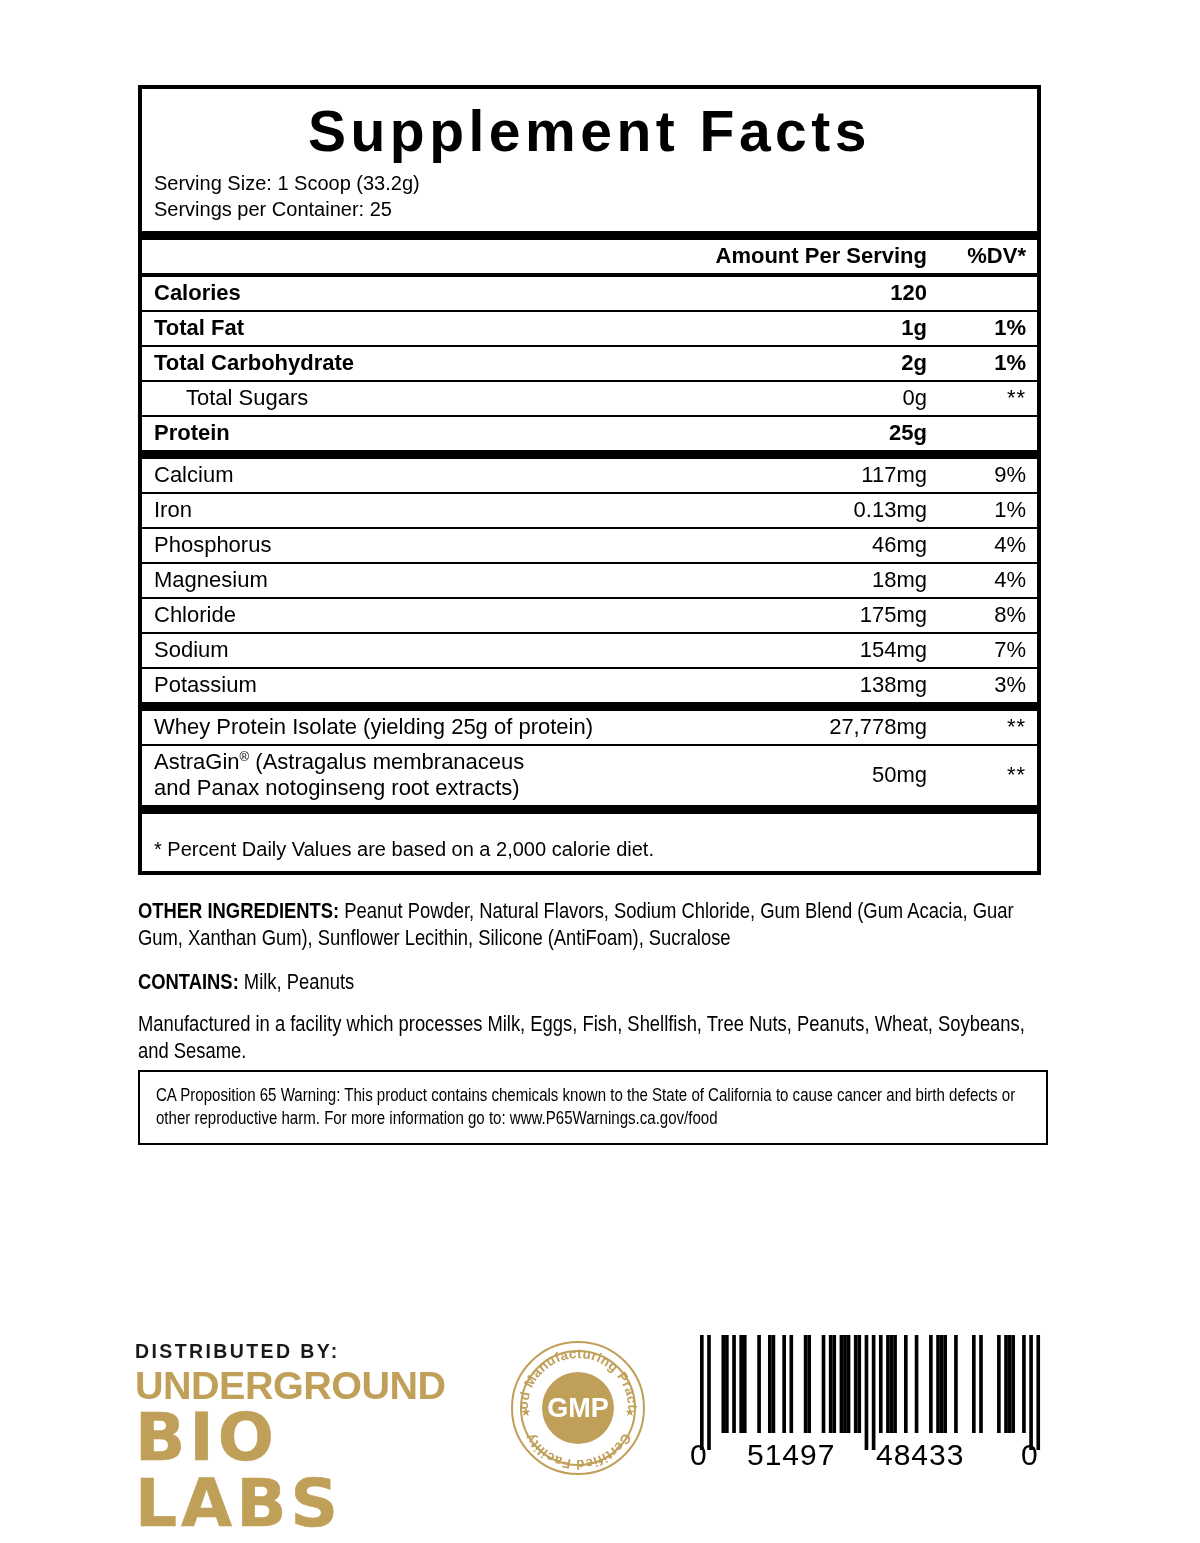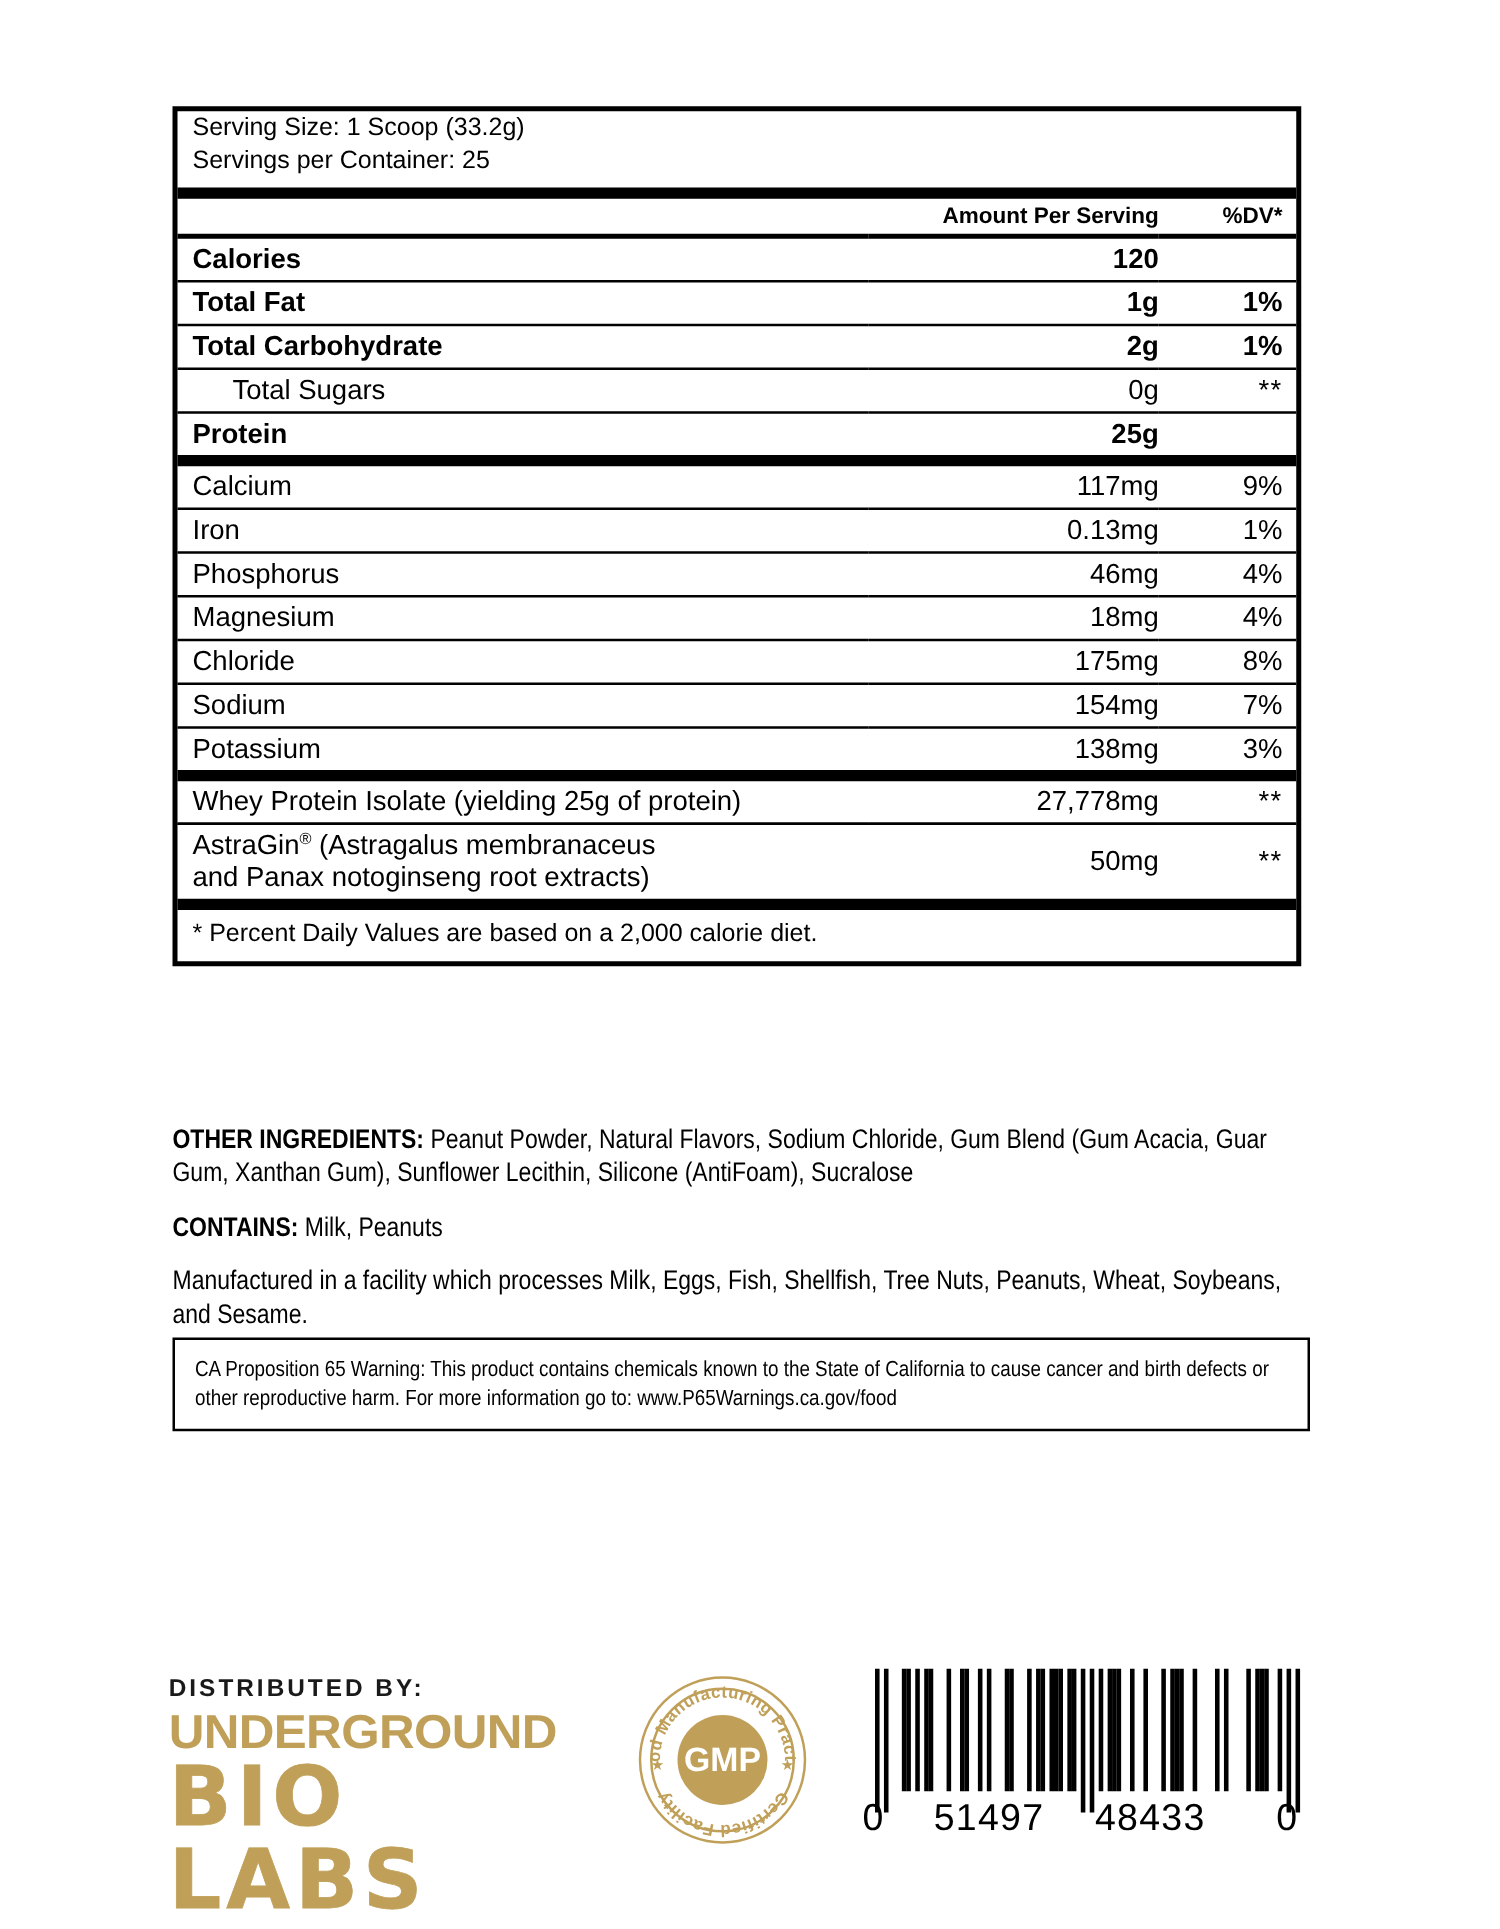--- a/index.html
+++ b/index.html
@@ -51,35 +51,36 @@
   }
   .col-name { width: 553px; padding-left: 12px !important; }
   .col-amt  { width: 232px; text-align: right; }
   .col-dv   { width: 110px; text-align: right; padding-right: 11px !important; }
 
   tr.line td { border-bottom: 2px solid #000; }
   tr.noline td { border-bottom: none; }
 
   .hdr td {
     font-weight: bold;
-    font-size: 18px;
+    font-size: 22px;
     border-bottom: 4px solid #000 !important;
     padding-bottom: 3px;
   }
   .bold td { font-weight: bold; font-size: 22px; margin-top: 24px; }
   .reg td  { font-size: 22px; }
   .indent  { padding-left: 44px !important; }
 
   .sup { font-size: 13px; vertical-align: super; }
   .stars { font-size: 19px; letter-spacing: 1px; }
 
   .sf-footnote {
     padding: 6px 10px 8px 12px;
     font-size: 20px;
     line-height: 1.32;
+    margin-top: 16px;
   }
 
   
   .ing-wrap {
     position: absolute;
     left: 138px;
     top: 898px;
     width: 922px;
     font-family: "Liberation Sans", sans-serif;
   }
@@ -150,20 +151,21 @@
     letter-spacing: 1px;
   }
 </style>
 </head>
 <body>
 
 <div class="page">
 
   <div class="sf-panel">
 
+    <div class="sf-title">Supplement Facts</div>
 
     <div class="sf-servings">
       <div>Serving Size: 1 Scoop (33.2g)</div>
       <div>Servings per Container: 25</div>
     </div>
 
     <div class="rule-thick"></div>
 
     <table class="sf-table">
       <tbody>

